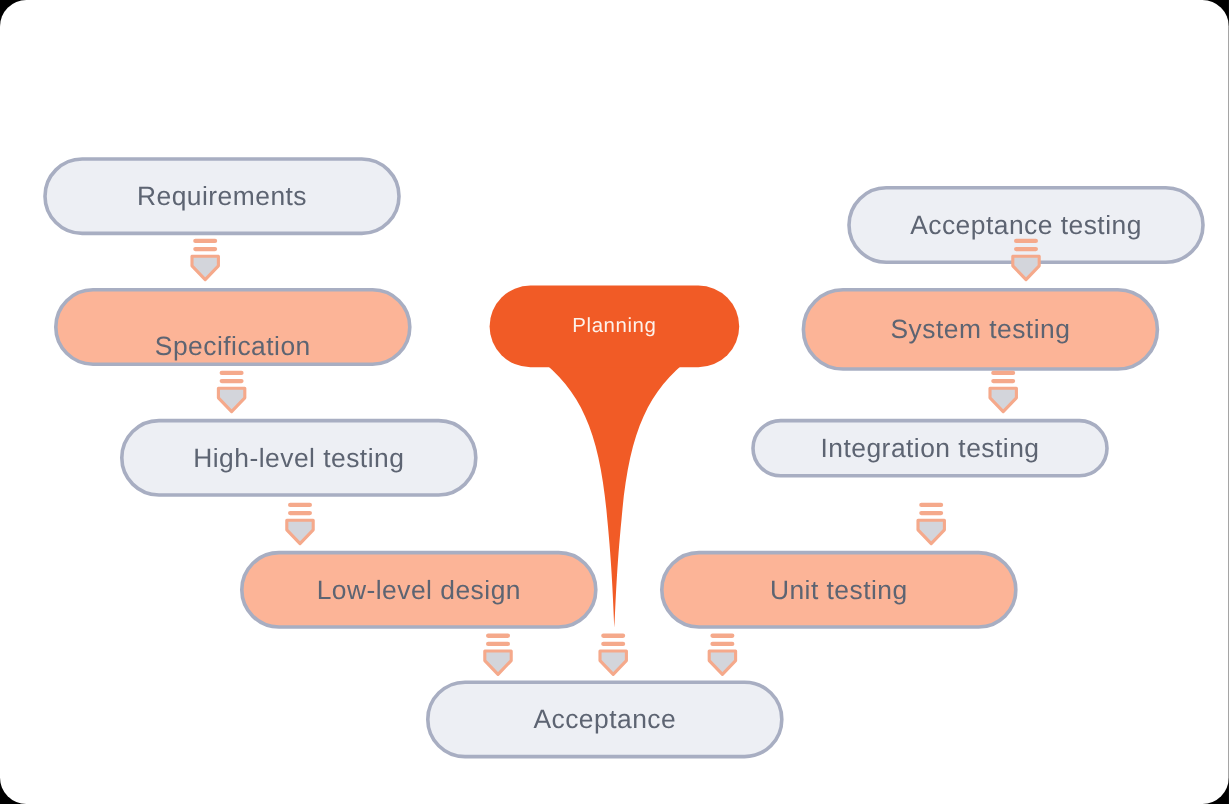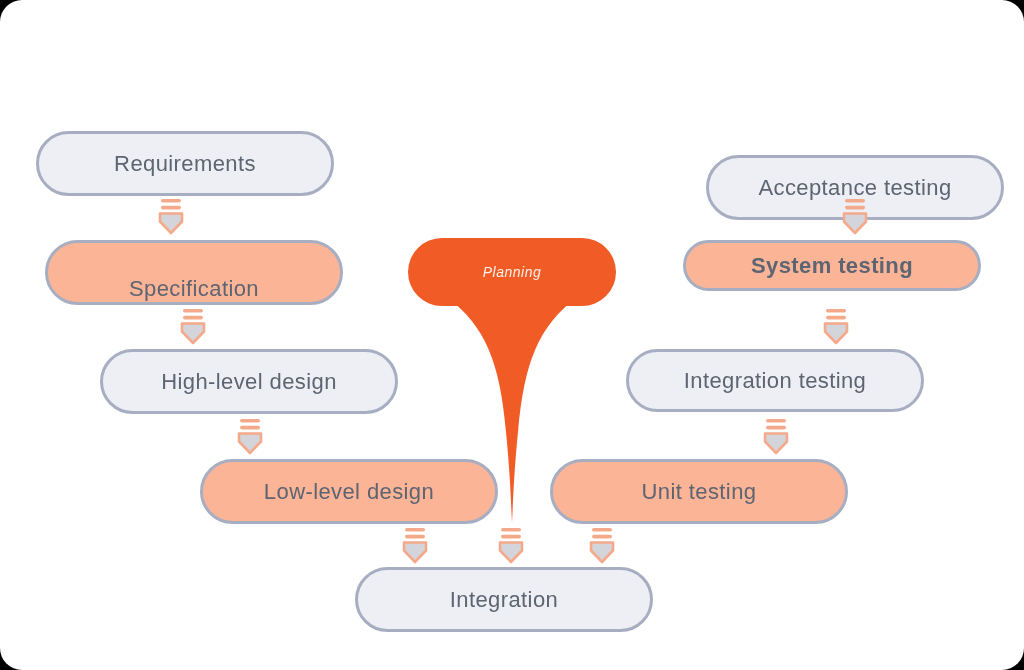--- a/index.html
+++ b/index.html
@@ -16,21 +16,21 @@
   .stage{
     position:absolute;display:flex;align-items:center;justify-content:center;
     border:3px solid var(--border);border-radius:36px;box-sizing:border-box;
     font-size:22px;font-weight:500;letter-spacing:.4px;color:var(--label);
   }
   .stage.gray{background:var(--grayFill);}
   .stage.salmon{background:var(--salmonFill);}
   .planning-wrap{position:absolute;left:0;top:0;width:1024px;height:670px;pointer-events:none;}
   .planning-label{
     position:absolute;display:flex;align-items:center;justify-content:center;
-    font-size:14px;font-weight:500;letter-spacing:.5px;color:var(--planningText);font-style:italic;
+    font-size:17px;font-weight:500;letter-spacing:.5px;color:var(--planningText);
   }
   .arrow{position:absolute;width:28px;height:38px;}
 </style>
 </head>
 <body>
 
 <div class="canvas" style="--accent: #F15B26; --border: #A8AEC2; --grayFill: #EDEFF4; --salmonFill: #FCB497; --label: #5D6472; --planningText: #FDF2EB;">
 
   <div class="planning-wrap">
     <svg width="1024" height="670" viewBox="0 0 1024 670">
@@ -45,35 +45,35 @@
   </div>
 
   <div id="stages">
       <div class="stage gray" style="left: 36px; top: 131px; width: 298px; height: 65px; text-align: right;">
         <span>Requirements</span>
       </div>
       <div class="stage salmon" style="left: 45px; top: 240px; width: 298px; height: 65px; align-items: flex-end;">
         <span>Specification</span>
       </div>
       <div class="stage gray" style="left: 100px; top: 349px; width: 298px; height: 65px;">
-        <span>High-level design</span>
+        <span>High-level testing</span>
       </div>
       <div class="stage salmon" style="left: 200px; top: 459px; width: 298px; height: 65px; align-items: center;">
         <span>Low-level design</span>
       </div>
       <div class="stage gray" style="left: 355px; top: 567px; width: 298px; height: 65px;">
-        <span>Integration</span>
+        <span>Acceptance</span>
       </div>
       <div class="stage gray" style="left: 706px; top: 131px; width: 298px; height: 65px; margin-top: 24px;">
         <span>Acceptance testing</span>
       </div>
-      <div class="stage salmon" style="left: 683px; top: 240px; width: 298px; height: 51px; font-weight: bold;">
+      <div class="stage salmon" style="left: 668px; top: 240px; width: 298px; height: 69px;">
         <span>System testing</span>
       </div>
-      <div class="stage gray" style="left: 626px; top: 349px; width: 298px; height: 63px;">
+      <div class="stage gray" style="left: 626px; top: 349px; width: 298px; height: 49px;">
         <span>Integration testing</span>
       </div>
       <div class="stage salmon" style="left: 550px; top: 459px; width: 298px; height: 65px;">
         <span>Unit testing</span>
       </div>
     </div>
 
   <div id="arrows">
       <div class="arrow" style="left: 157px; top: 198px;">
 <svg width="28" height="38" viewBox="0 0 28 38">

